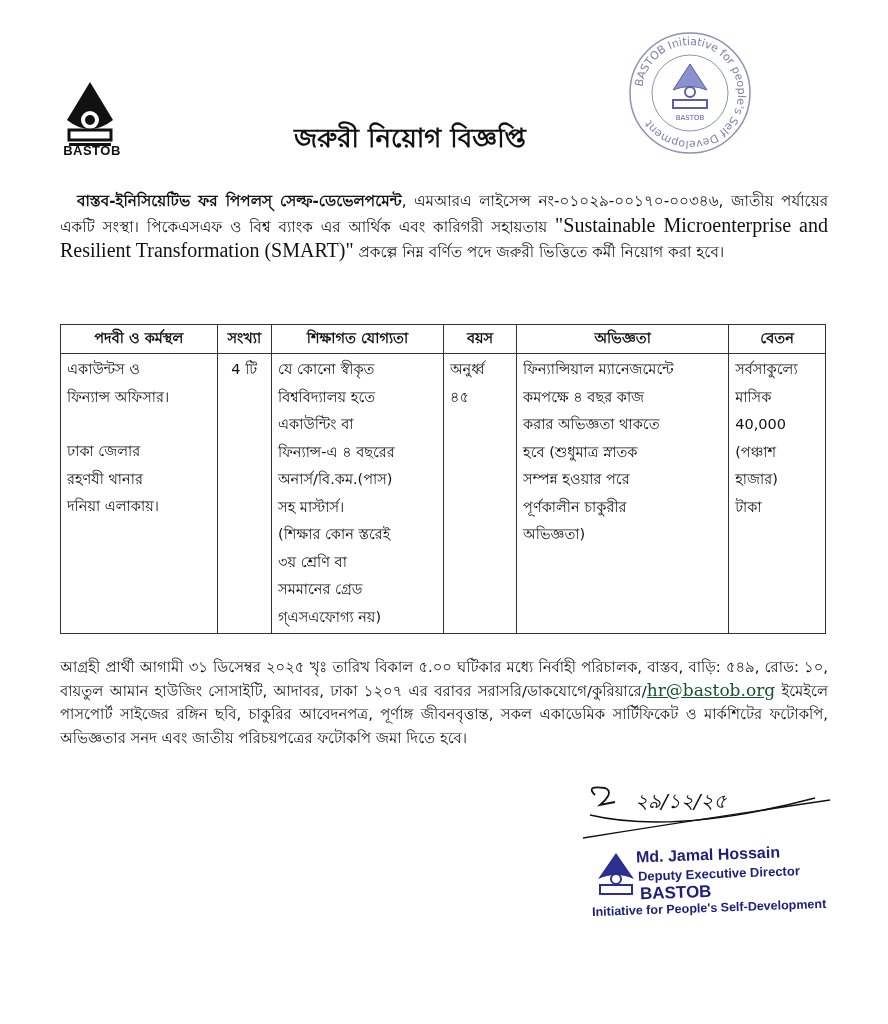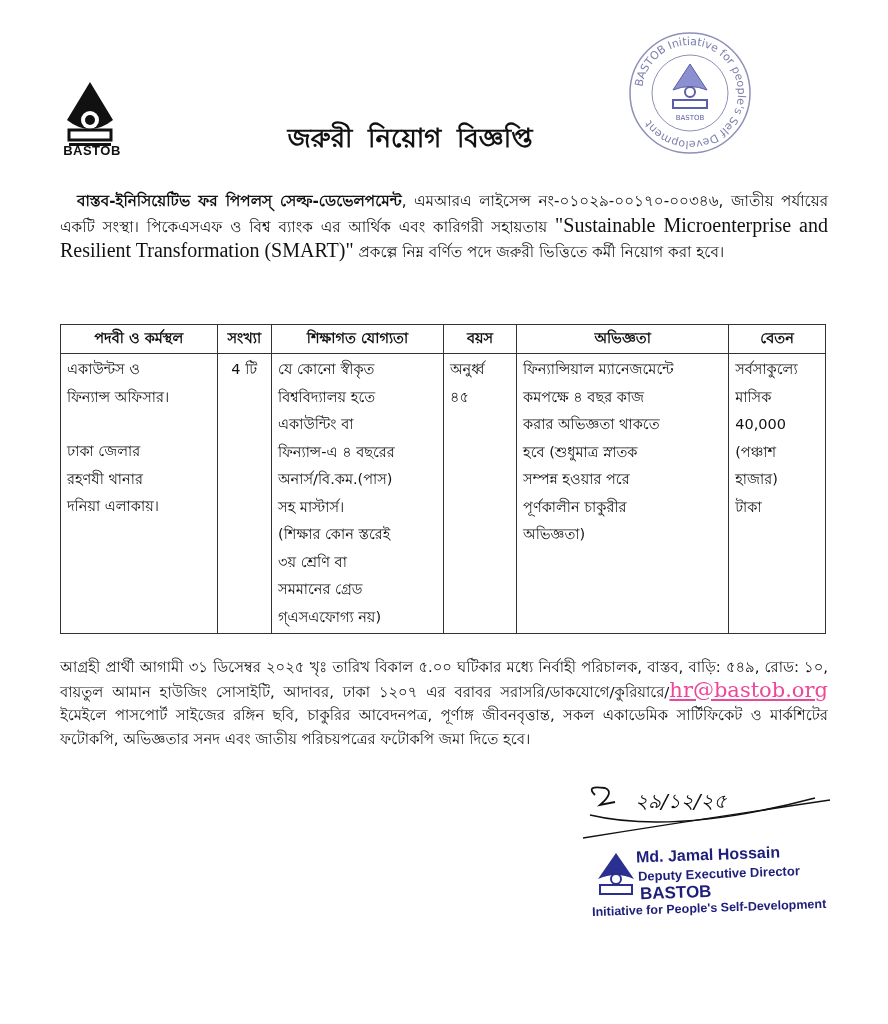--- a/index.html
+++ b/index.html
@@ -6,36 +6,36 @@
   body { width: 888px; height: 1024px; position: relative; overflow: hidden; font-family: "DejaVu Sans", sans-serif; color: #111; }
   .abs { position: absolute; }
 
   
   .logo { left: 55px; top: 80px; width: 70px; height: 80px; }
   .logo-text { left: 52px; top: 143px; width: 80px; text-align: center; font-family: "Liberation Sans", sans-serif; font-weight: bold; font-size: 13px; letter-spacing: 0.5px; }
 
   
   .seal { left: 625px; top: 28px; width: 130px; height: 130px; }
 
-  .title { left: 0; top: 118px; width: 820px; text-align: center; font-size: 26px; font-weight: bold; font-family: Liberation Mono, monospace; }
+  .title { left: 0; top: 118px; width: 820px; text-align: center; font-size: 26px; font-weight: bold; }
 
   .intro { left: 60px; top: 190px; width: 768px; font-size: 15.2px; line-height: 23.5px; text-align: justify; }
   .intro .org { font-weight: bold; margin-left: 17px; }
   .intro .eng { font-family: "Liberation Serif", serif; font-size: 20px; }
 
   table.jobs { position: absolute; left: 60px; top: 324px; width: 766px; border-collapse: collapse; font-size: 14.5px; }
   table.jobs th, table.jobs td { border: 1.5px solid #333; vertical-align: top; padding: 2px 6px; margin-left: 39px; }
   table.jobs th { font-weight: bold; text-align: center; height: 23px; padding: 2px 4px; }
   table.jobs td { line-height: 27.5px; }
   .col1 { width: 143px; } .col2 { width: 44px; } .col3 { width: 158px; } .col4 { width: 62px; } .col5 { width: 197px; } .col6 { width: 85px; }
   td.center { text-align: center; }
   .gap { height: 27px; }
 
   .footer { left: 60px; top: 655px; width: 768px; font-size: 14.8px; line-height: 23.5px; text-align: justify; }
-  .footer a { color: #ec4899; text-decoration: underline; font-family: "DejaVu Serif", serif; font-size: 21px; }
+  .footer a { color: #14532d; text-decoration: underline; font-family: "DejaVu Serif", serif; font-size: 17px; }
 
   .signature { left: 575px; top: 780px; width: 260px; height: 60px; }
   .sig-logo { left: 592px; top: 851px; width: 48px; height: 52px; }
   .sig-name { left: 636px; top: 846px; font-family: "Liberation Sans", sans-serif; font-weight: bold; font-size: 16px; color: #1e1f7a; transform: rotate(-2deg); }
   .sig-title { left: 638px; top: 866px; font-family: "Liberation Sans", sans-serif; font-weight: bold; font-size: 13px; color: #1e1f7a; transform: rotate(-2deg); }
   .sig-org { left: 640px; top: 883px; font-family: "Liberation Sans", sans-serif; font-weight: bold; font-size: 17px; color: #1e1f7a; transform: rotate(-2deg); }
   .sig-tagline { left: 592px; top: 901px; font-family: "Liberation Sans", sans-serif; font-weight: bold; font-size: 12.5px; color: #1e1f7a; transform: rotate(-2deg); }
 </style>
 </head>
 <body>

